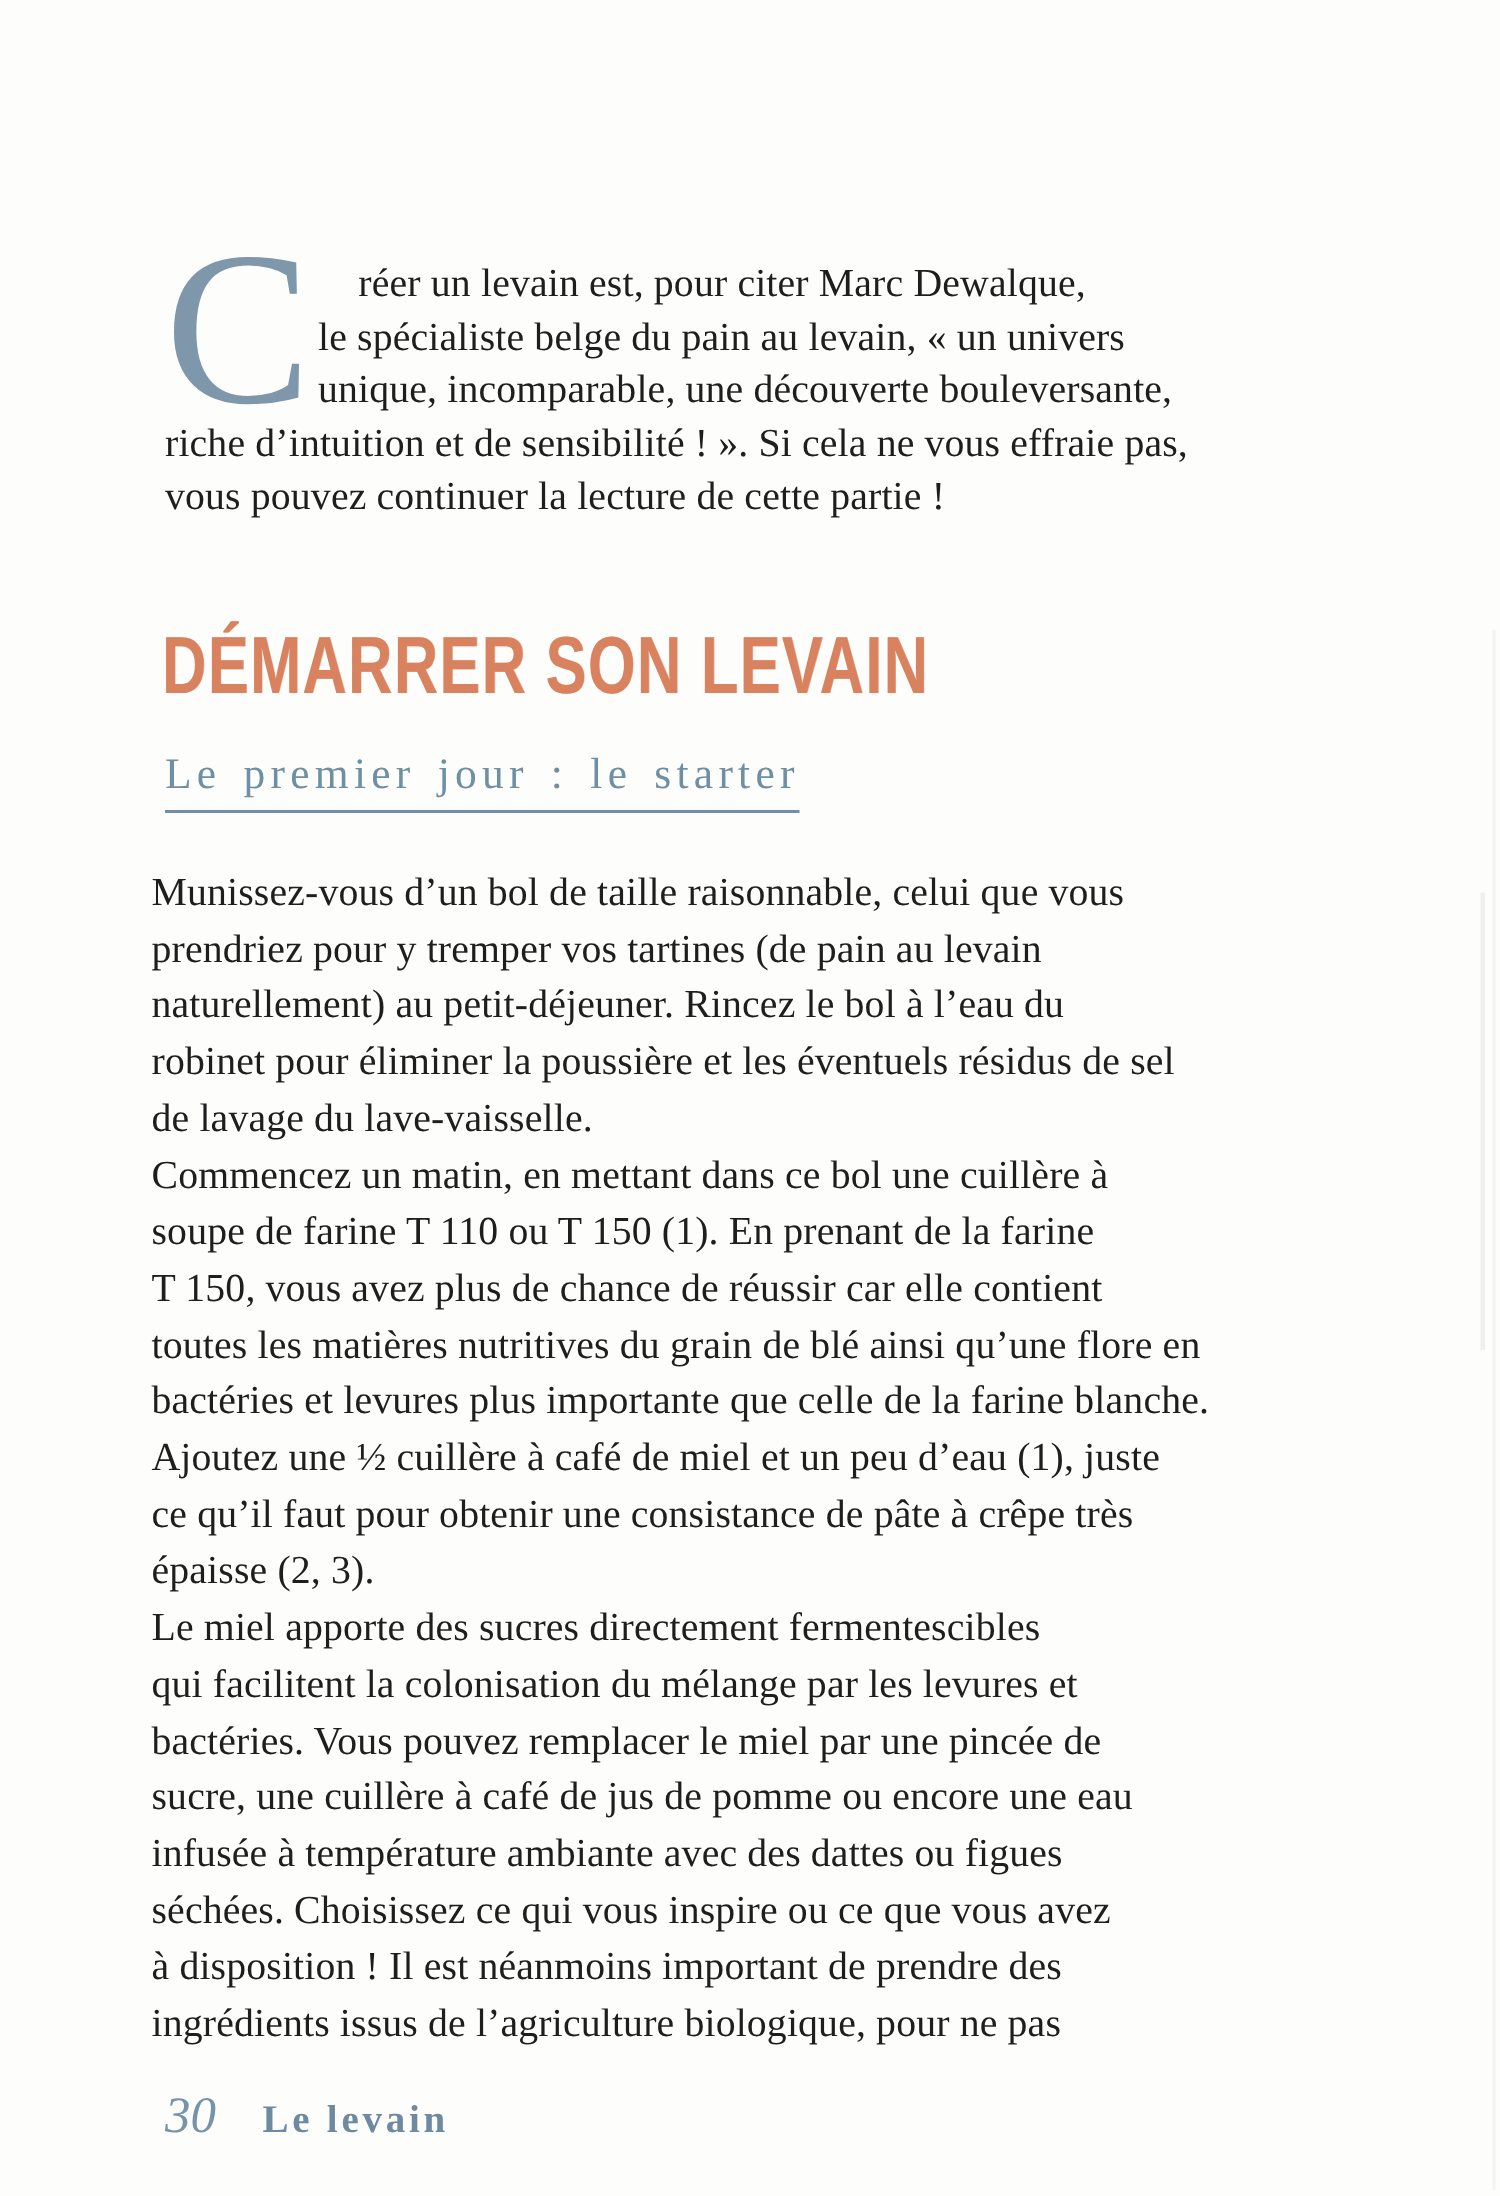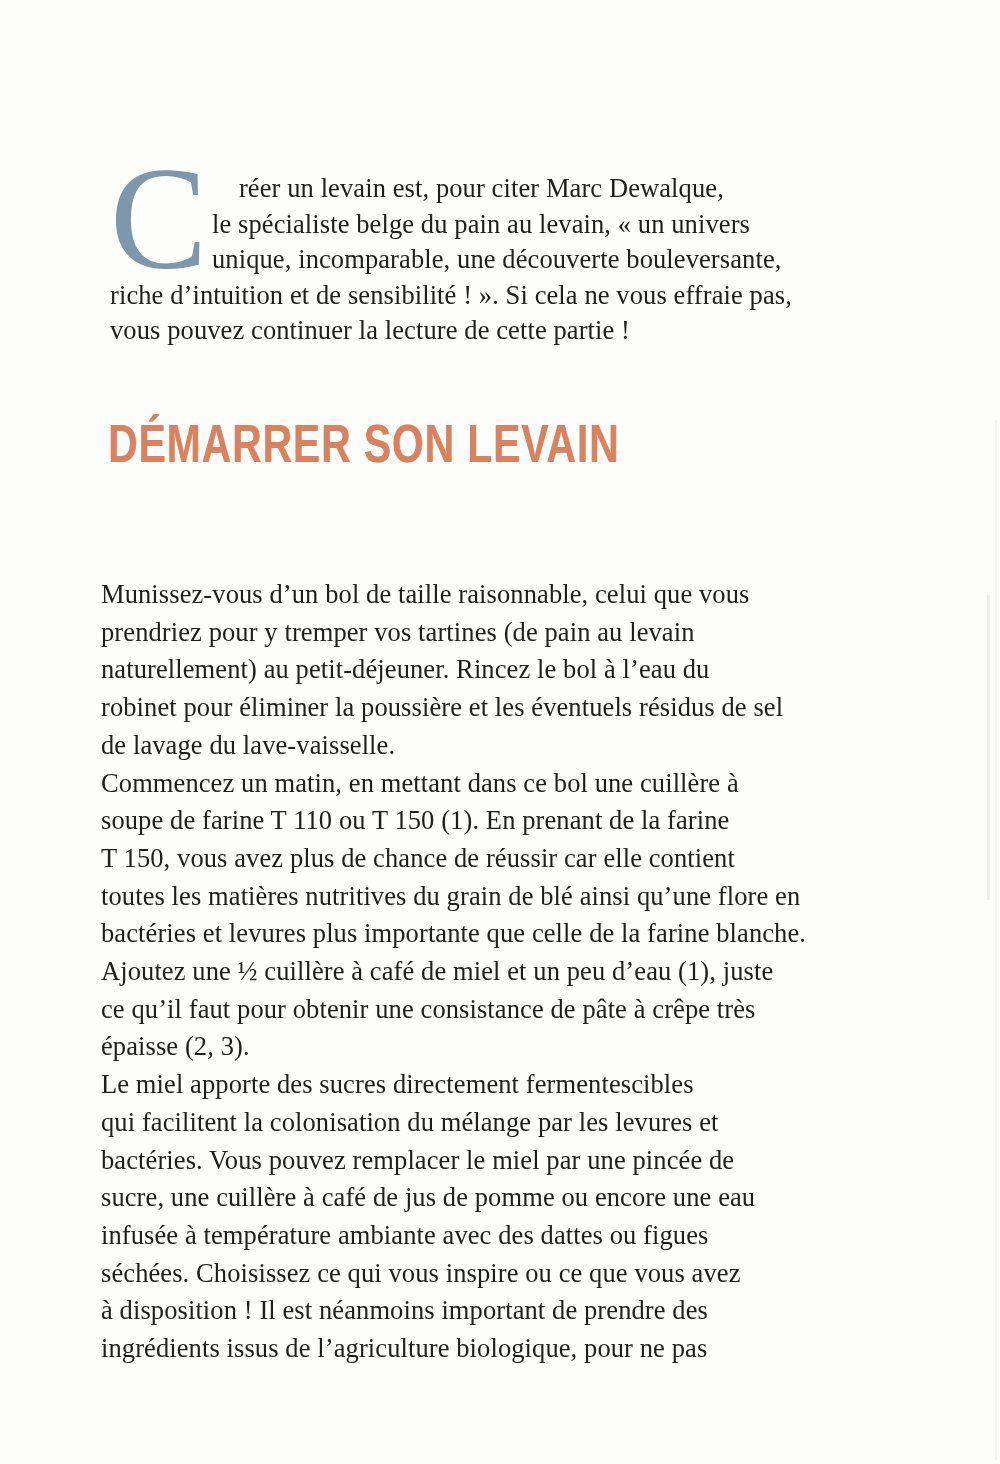--- a/index.html
+++ b/index.html
@@ -102,20 +102,21 @@
   <div class="intro">
     <span class="dropcap">C</span><span>réer un levain est, pour citer Marc Dewalque,
 le spécialiste belge du pain au levain, « un univers
 unique, incomparable, une découverte bouleversante,
 riche d’intuition et de sensibilité ! ». Si cela ne vous effraie pas,
 vous pouvez continuer la lecture de cette partie !</span>
   </div>
 
   <div class="heading">DÉMARRER SON LEVAIN</div>
 
+  <div class="subheading">Le premier jour : le starter</div>
 
   <div class="bodytext">Munissez-vous d’un bol de taille raisonnable, celui que vous
 prendriez pour y tremper vos tartines (de pain au levain
 naturellement) au petit-déjeuner. Rincez le bol à l’eau du
 robinet pour éliminer la poussière et les éventuels résidus de sel
 de lavage du lave-vaisselle.
 Commencez un matin, en mettant dans ce bol une cuillère à
 soupe de farine T 110 ou T 150 (1). En prenant de la farine
 T 150, vous avez plus de chance de réussir car elle contient
 toutes les matières nutritives du grain de blé ainsi qu’une flore en
@@ -125,14 +126,18 @@
 épaisse (2, 3).
 Le miel apporte des sucres directement fermentescibles
 qui facilitent la colonisation du mélange par les levures et
 bactéries. Vous pouvez remplacer le miel par une pincée de
 sucre, une cuillère à café de jus de pomme ou encore une eau
 infusée à température ambiante avec des dattes ou figues
 séchées. Choisissez ce qui vous inspire ou ce que vous avez
 à disposition ! Il est néanmoins important de prendre des
 ingrédients issus de l’agriculture biologique, pour ne pas</div>
 
+  <div class="footer">
+    <span class="page-number">30</span>
+    <span class="chapter-title">Le levain</span>
+  </div>
 
 </div>
 
 </body></html>

